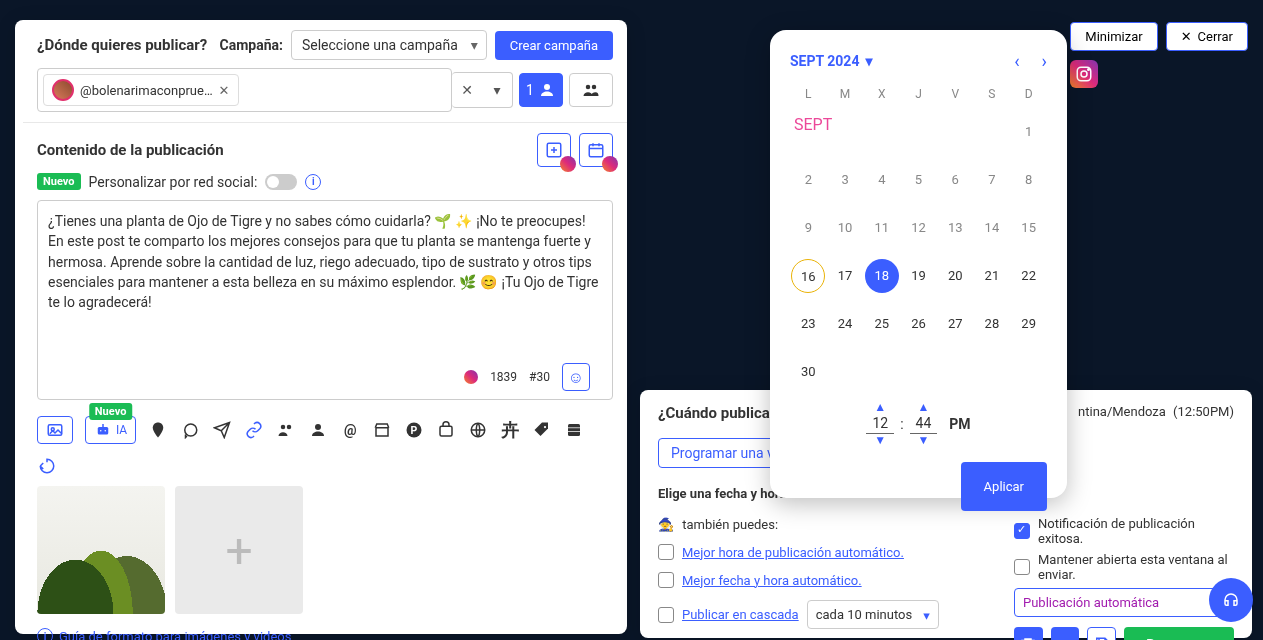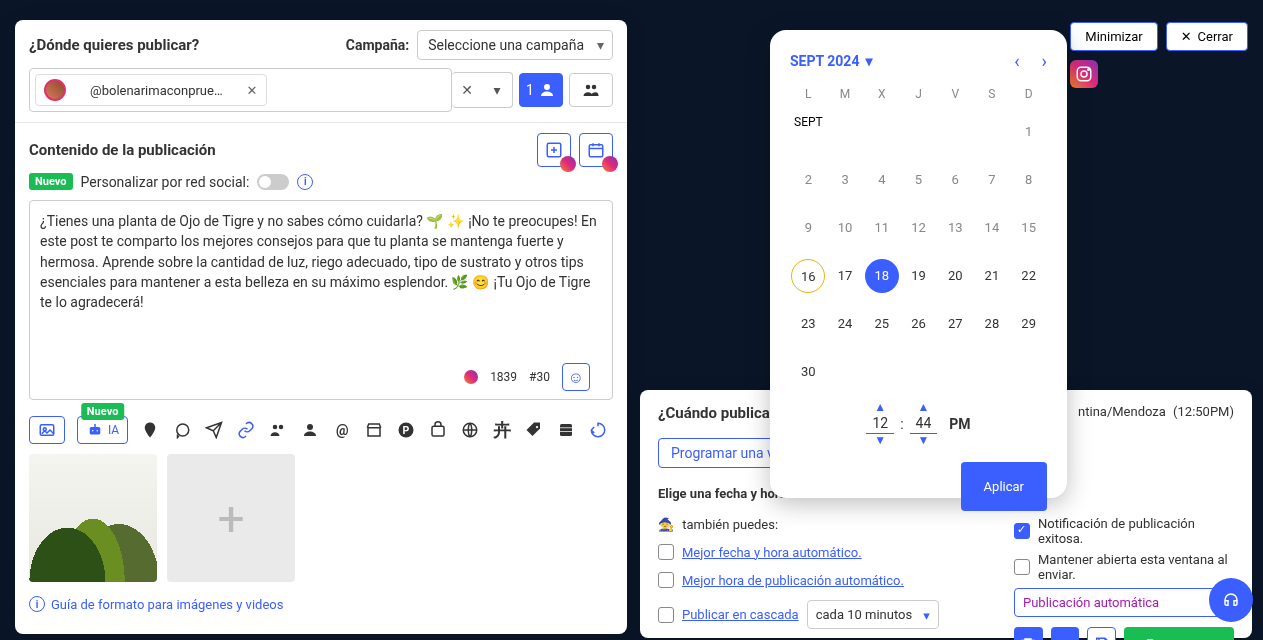--- a/index.html
+++ b/index.html
@@ -15,21 +15,21 @@
   }
   .modal {
     position: absolute;
     background: #fff;
     border-radius: 8px;
     box-shadow: 0 4px 20px rgba(0,0,0,0.15);
     display: flex;
     flex-direction: column;
   }
   .left-panel {
-    left: 15px; top: 20px; width: 612px; height: 614px;
+    left: 15px; top: 20px; width: 612px; height: 614px; padding-left: 8px;
   }
   .right-panel {
     left: 640px; top: 390px; width: 612px; height: 248px;
     padding: 14px 18px;
   }
   .header-buttons {
     position: absolute; right: 15px; top: 22px; display: flex; gap: 8px;
   }
   .btn {
     display: inline-flex; align-items: center; gap: 6px;
@@ -40,21 +40,21 @@
   .btn-primary { background: #3b5eff; color: #fff; }
   .section { padding: 10px 14px; border-bottom: 1px solid #e8e8e8; }
   .row { display: flex; align-items: center; gap: 8px; flex-wrap: wrap; }
   .heading { font-weight: 700; font-size: 15px; }
   .select {
     border: 1px solid #ccc; border-radius: 4px; padding: 6px 28px 6px 10px;
     position: relative; background: #fff; min-width: 180px;
   }
   .select::after { content:"▾"; position:absolute; right:8px; top:50%; transform:translateY(-50%); color:#666; }
   .account-chip {
-    display:inline-flex; align-items:center; gap:24px;
+    display:inline-flex; align-items:center; gap:6px;
     border:1px solid #ddd; border-radius:4px; padding:4px 8px; font-size:13px;
   }
   .avatar { width:22px; height:22px; border-radius:50%; background:linear-gradient(45deg,#d97a5b,#8b4a2e); border:2px solid #e1306c; }
   .badge-new { background:#1abc54; color:#fff; font-size:11px; padding:2px 6px; border-radius:3px; font-weight:700; }
   .toggle { width:32px; height:16px; background:#ccc; border-radius:8px; position:relative; }
   .toggle::after { content:""; position:absolute; width:12px; height:12px; background:#fff; border-radius:50%; top:2px; left:2px; }
   .textarea {
     border:1px solid #ccc; border-radius:4px; padding:10px; margin:10px 14px;
     min-height:200px; position:relative;
   }
@@ -106,21 +106,21 @@
   .calendar {
     position:absolute; left:770px; top:30px; width:297px; height:468px;
     background:#fff; border-radius:16px; box-shadow:0 6px 24px rgba(0,0,0,0.25);
     padding:20px; z-index:50;
   }
   .cal-head { display:flex; justify-content:space-between; align-items:center; margin-bottom:16px; }
   .cal-title { color:#3b5eff; font-weight:700; font-size:14px; display:flex; align-items:center; gap:6px; }
   .cal-nav { display:flex; gap:22px; color:#3b5eff; font-size:18px; }
   .cal-grid { display:grid; grid-template-columns:repeat(7,1fr); row-gap:14px; text-align:center; font-size:13px; }
   .dow { color:#888; font-size:12px; }
-  .month-label { color:#000000; font-size:12px; text-align:left; padding-left:4px;}
+  .month-label { color:#ec4899; font-size:16px; text-align:left; padding-left:4px;}
   .day { color:#888; width:34px; height:34px; line-height:34px; margin:auto; border-radius:50%; }
   .day.cur { color:#333; }
   .day.today { border:1px solid #eab308; }
   .day.selected { background:#3b5eff; color:#fff; }
   .time-row { display:flex; align-items:center; justify-content:center; gap:6px; margin-top:12px; }
   .time-col { display:flex; flex-direction:column; align-items:center; }
   .time-val { border-bottom:1px solid #666; padding:2px 6px; min-width:26px; text-align:center; }
   .spinner { color:#3b5eff; font-size:12px; cursor:pointer; line-height:1; }
   .ampm { font-weight:700; margin-left:6px; }
   .apply-row { display:flex; justify-content:flex-end; margin-top:16px; }
@@ -160,20 +160,21 @@
 <div class="modal left-panel">
 
   <div class="section">
     <div class="top-row">
       <span class="heading">¿Dónde quieres publicar?</span>
       <div class="row">
         <span style="font-weight:700">Campaña:</span>
         <div class="select">
           <span>Seleccione una campaña</span>
         </div>
+        <div class="btn btn-primary">Crear campaña</div>
       </div>
     </div>
     <div class="account-bar">
       <div class="account-box">
         <div class="account-chip">
           <span class="avatar"></span>
           <span>@bolenarimaconprue…</span>
           <span style="color:#666;cursor:pointer">✕</span>
         </div>
       </div>
@@ -356,25 +357,25 @@
     <span class="schedule-btn">Programar una vez</span>
   </div>
   <div class="subhead">Elige una fecha y hora:</div>
 
   <div class="checkline">
     <span>🧙</span>
     <span>también puedes:</span>
   </div>
   <div class="checkline">
     <span class="checkbox"></span>
-    <span class="link">Mejor fecha y hora automático.</span>
+    <span class="link">Mejor hora de publicación automático.</span>
   </div>
   <div class="checkline">
     <span class="checkbox"></span>
-    <span class="link">Mejor hora de publicación automático.</span>
+    <span class="link">Mejor fecha y hora automático.</span>
   </div>
   <div class="checkline">
     <span class="checkbox"></span>
     <span class="link">Publicar en cascada</span>
     <div class="small-select" style="width:132px;margin-left:0">
       <span>cada 10 minutos</span>
     </div>
   </div>
 
   <div class="tz-row" style="top:14px;right:18px">

